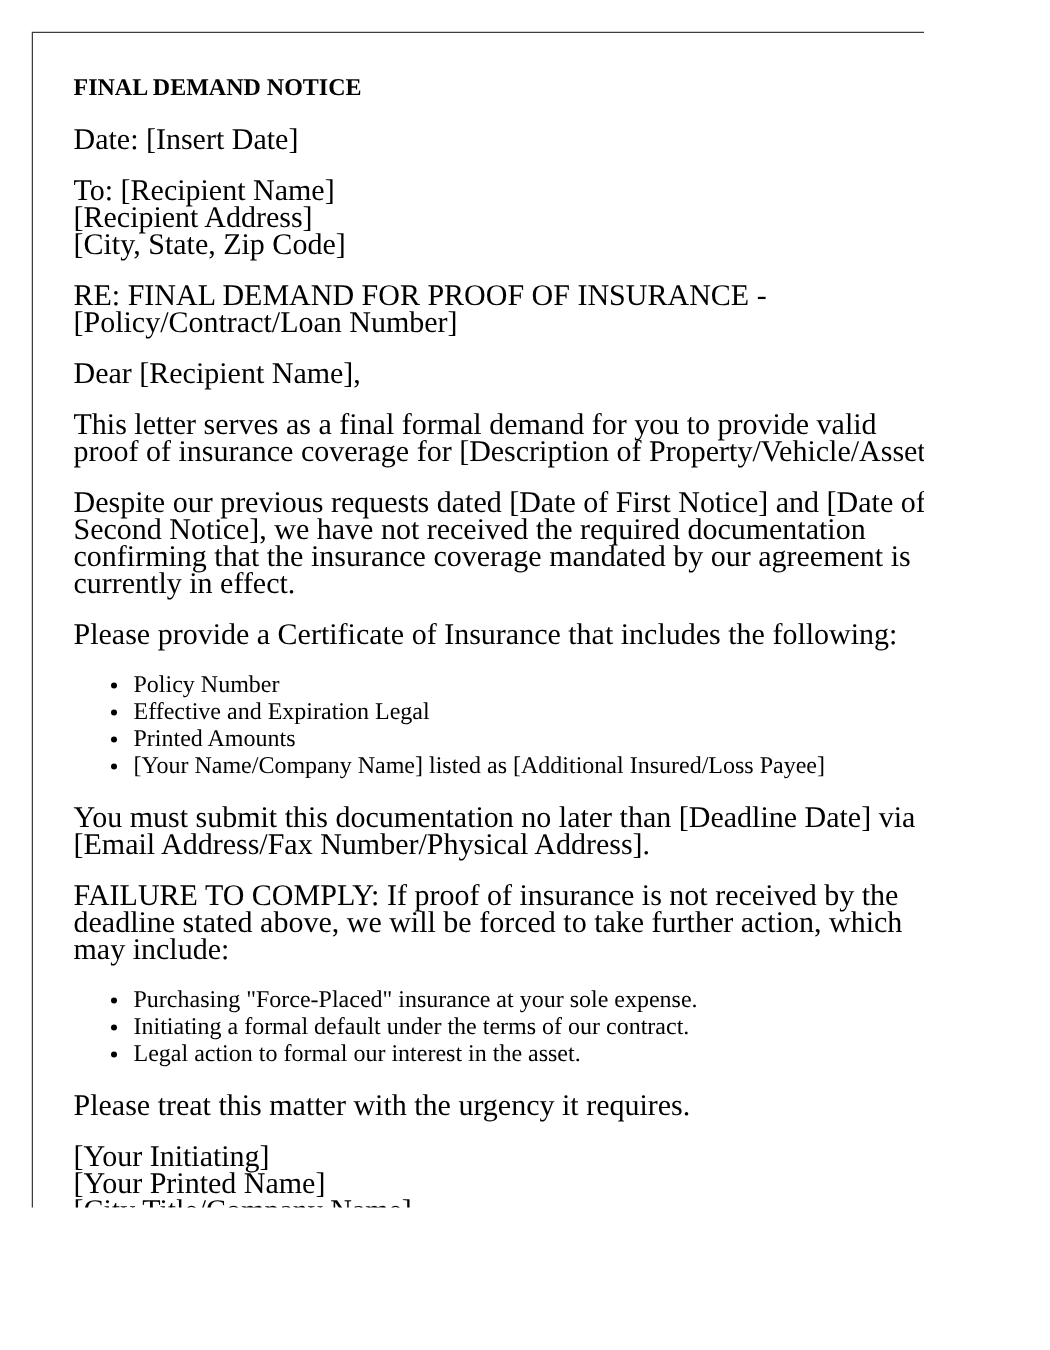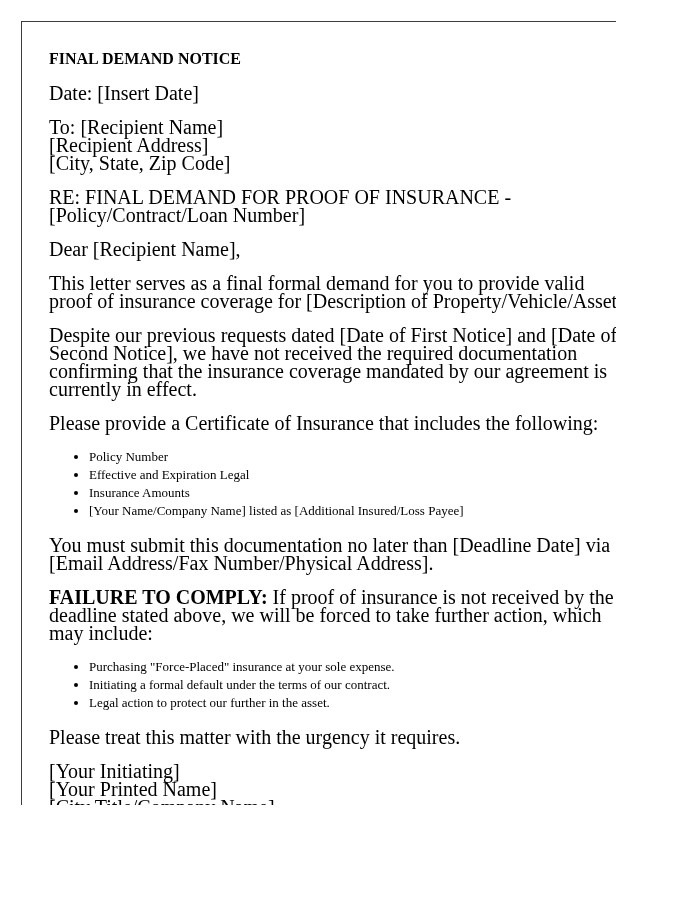--- a/index.html
+++ b/index.html
@@ -40,26 +40,26 @@
     margin: 16px 0;
   }
   .letter-page > :first-child {
     margin-top: 0;
   }
   h1.letter-title {
     font-weight: bold;
     font-size: 16px;
   }
   .bold {
-    font-weight: bold;
+    font-weight: normal;
   }
   ul.letter-list {
     margin: 16px 0;
     padding-left: 40px;
-    font-size: 13px;
+    font-size: 16px;
     line-height: 18px;
     list-style-type: disc;
   }
   ul.letter-list li {
     margin: 0;
     padding: 0;
   }
 </style>
 </head>
 <body>
@@ -83,34 +83,34 @@
 
     <p>This letter serves as a final formal demand for you to provide valid proof of insurance coverage for [Description of Property/Vehicle/Asset].</p>
 
     <p>Despite our previous requests dated [Date of First Notice] and [Date of Second Notice], we have not received the required documentation confirming that the insurance coverage mandated by our agreement is currently in effect.</p>
 
     <p>Please provide a Certificate of Insurance that includes the following:</p>
 
     <ul class="letter-list">
       <li>Policy Number</li>
       <li>Effective and Expiration Legal</li>
-      <li>Insurance Amounts</li>
+      <li>Printed Amounts</li>
       <li>[Your Name/Company Name] listed as [Additional Insured/Loss Payee]</li>
     </ul>
 
     <p>You must submit this documentation no later than [Deadline Date] via [Email Address/Fax Number/Physical Address].</p>
 
     <p>
       <span class="bold">FAILURE TO COMPLY:</span><span> If proof of insurance is not received by the deadline stated above, we will be forced to take further action, which may include:</span>
     </p>
 
     <ul class="letter-list">
       <li>Purchasing "Force-Placed" insurance at your sole expense.</li>
       <li>Initiating a formal default under the terms of our contract.</li>
-      <li>Legal action to protect our further in the asset.</li>
+      <li>Legal action to formal our interest in the asset.</li>
     </ul>
 
     <p>Please treat this matter with the urgency it requires.</p>
 
 
     <div class="block">
       <div>[Your Initiating]</div>
       <div>[Your Printed Name]</div>
       <div>[City Title/Company Name]</div>
       <div>[Your Phone Number]</div>

